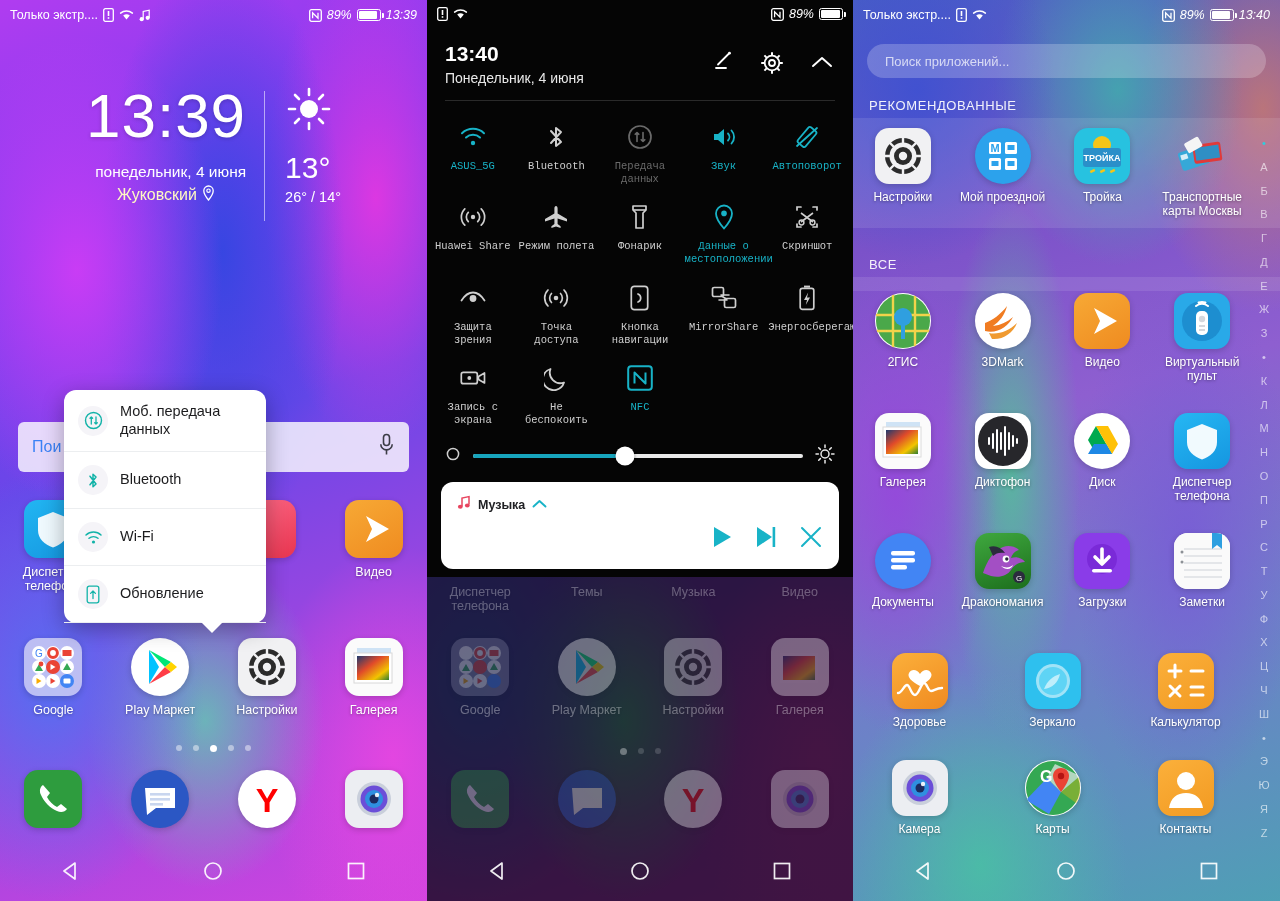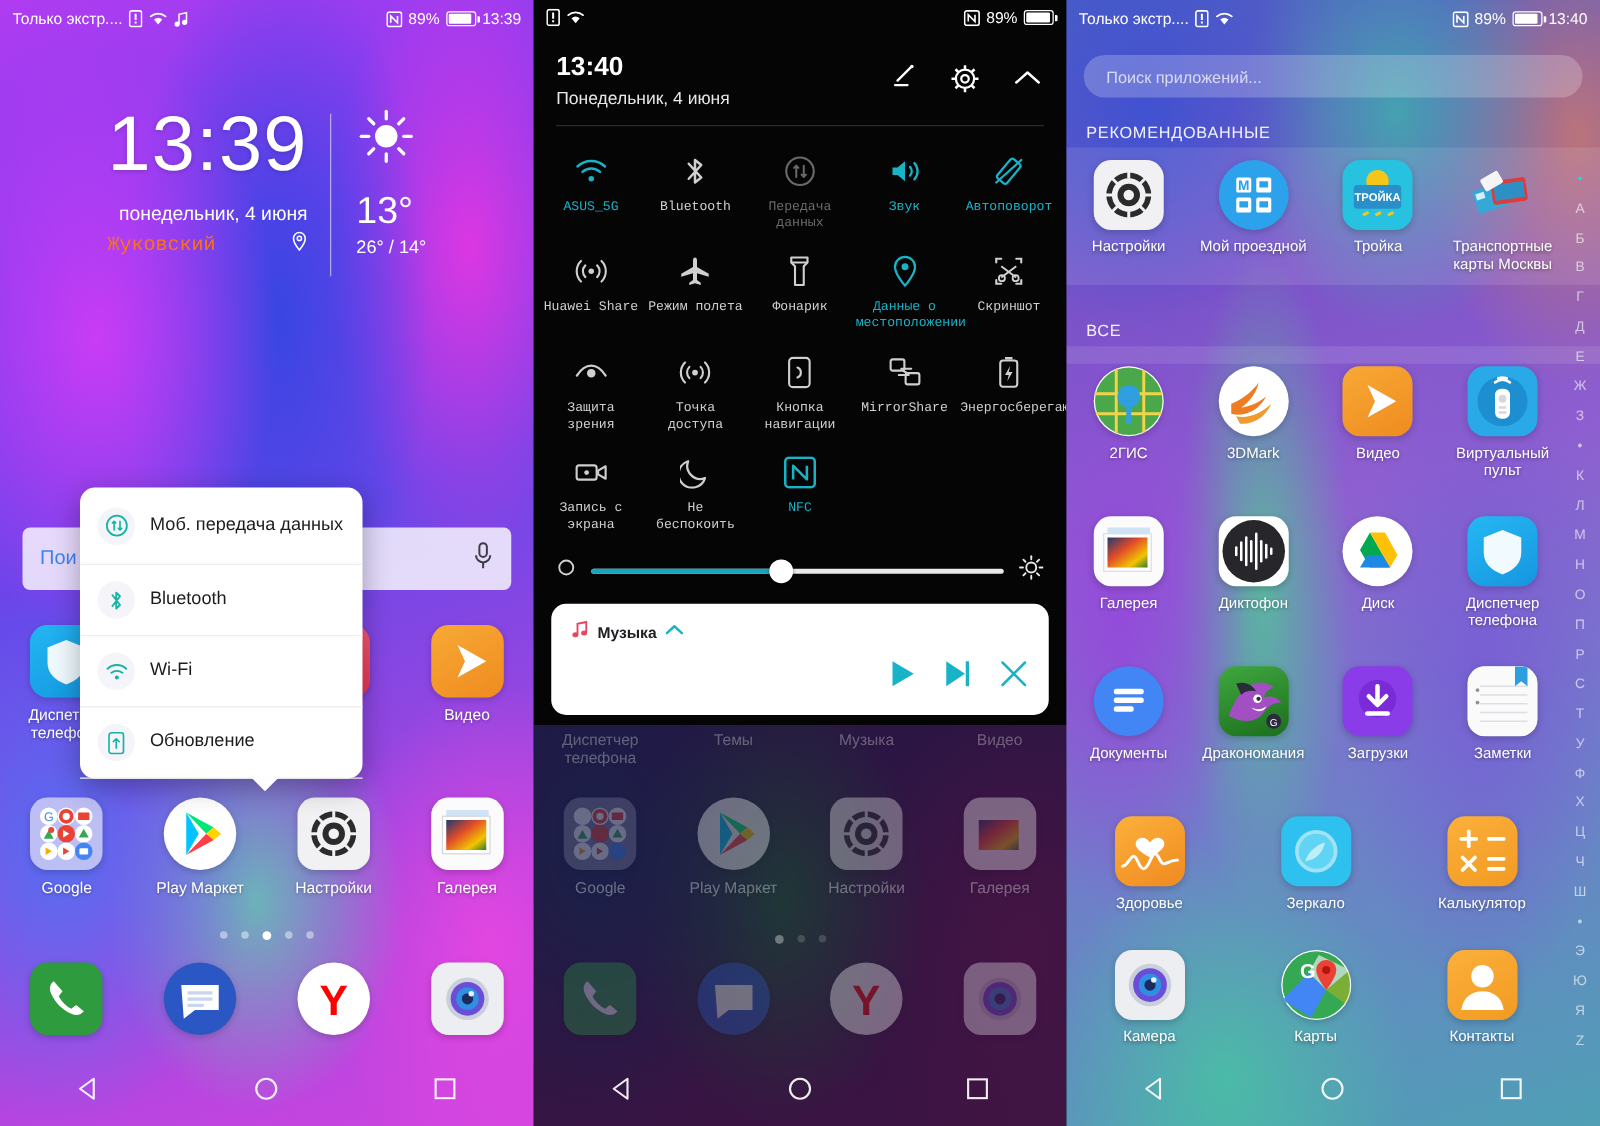--- a/index.html
+++ b/index.html
@@ -43,45 +43,45 @@
       radial-gradient(ellipse 26% 48% at 37% 52%, rgba(70,215,140,.70) 0%, rgba(70,215,140,0) 62%),
       radial-gradient(ellipse 40% 45% at 78% 60%, rgba(120,90,215,.80) 0%, rgba(120,90,215,0) 66%),
       radial-gradient(ellipse 55% 35% at 30% 96%, rgba(70,200,160,.75) 0%, rgba(70,200,160,0) 62%),
       linear-gradient(165deg,#4a5fc4 0%,#7b52c9 25%,#8e5fd0 45%,#6f7fc9 70%,#4f9fb5 100%);
   }
 
   
   .statusbar{position:absolute;top:0;left:0;right:0;height:30px;display:flex;align-items:center;
     padding:0 10px;box-sizing:border-box;color:#fff;font-size:12.5px;z-index:40;}
   .sb-left{display:flex;align-items:center;gap:5px;}
-  .sb-right{margin-left:auto;display:flex;align-items:center;gap:5px;}
+  .sb-right{margin-left:auto;display:flex;align-items:center;gap:5px;font-style:italic;}
   .sb-carrier{font-size:12.5px;max-width:125px;overflow:hidden;white-space:nowrap;}
   .icn{display:inline-flex;align-items:center;}
   .batt{width:24px;height:12px;border:1.4px solid #fff;border-radius:2.5px;position:relative;box-sizing:border-box;}
   .batt:after{content:"";position:absolute;right:-4px;top:3px;width:2px;height:5px;background:#fff;border-radius:0 1px 1px 0;}
   .batt i{position:absolute;left:1px;top:1px;bottom:1px;width:85%;background:#fff;border-radius:1px;display:block;}
 
   
   .clockwrap{position:absolute;top:85px;left:0;right:0;display:flex;justify-content:center;align-items:flex-start;z-index:5;}
   .clk-left{text-align:right;padding-right:18px;}
   .clk-time{font-size:62px;font-weight:300;color:#fff;letter-spacing:1px;line-height:1;text-shadow:0 1px 4px rgba(0,0,0,.2);}
   .clk-date{font-size:15.5px;color:#fff;margin-top:16px;}
-  .clk-city{font-size:16px;color:#f97316;margin-top:4px;display:flex;justify-content:space-between;align-items:center;gap:5px;font-family:Liberation Mono, monospace;}
+  .clk-city{font-size:16px;color:#fef9c3;margin-top:4px;display:flex;justify-content:center;align-items:center;gap:5px;}
   .vdiv{width:1px;background:rgba(255,255,255,.55);height:130px;margin-top:6px;}
   .clk-right{padding-left:20px;color:#fff;}
   .w-temp{font-size:30px;font-weight:300;margin-top:14px;}
   .w-range{font-size:14.5px;margin-top:4px;}
 
   
   .searchbar1{position:absolute;left:18px;right:18px;top:422px;height:50px;background:rgba(255,255,255,.80);
     border-radius:6px;display:flex;align-items:center;padding:0 14px;box-sizing:border-box;z-index:6;}
   .searchbar1 .ph{color:#3b82f6;font-size:16px;}
 
   
-  .popup{position:absolute;left:64px;top:390px;width:226px;background:#fff;border-radius:12px;
+  .popup{position:absolute;left:64px;top:390px;width:202px;background:#fff;border-radius:12px;
     box-shadow:0 6px 22px rgba(0,0,0,.30);z-index:30;}
   .popup .row{display:flex;align-items:center;gap:12px;padding:0 14px;height:57px;box-sizing:border-box;
     border-bottom:1px solid #eceef0;}
   .popup .row.tall{height:62px;}
   .popup .row:last-child{border-bottom:none;}
   .popup .pic{width:30px;height:30px;border-radius:50%;background:#f5f4f8;display:flex;align-items:center;justify-content:center;flex:0 0 30px;}
   .popup .lbl{font-size:14.5px;color:#1c1c1e;line-height:1.2;}
   .popup .tail{position:absolute;bottom:-10px;left:137px;width:0;height:0;
     border-left:11px solid transparent;border-right:11px solid transparent;border-top:11px solid #fff;}
 

